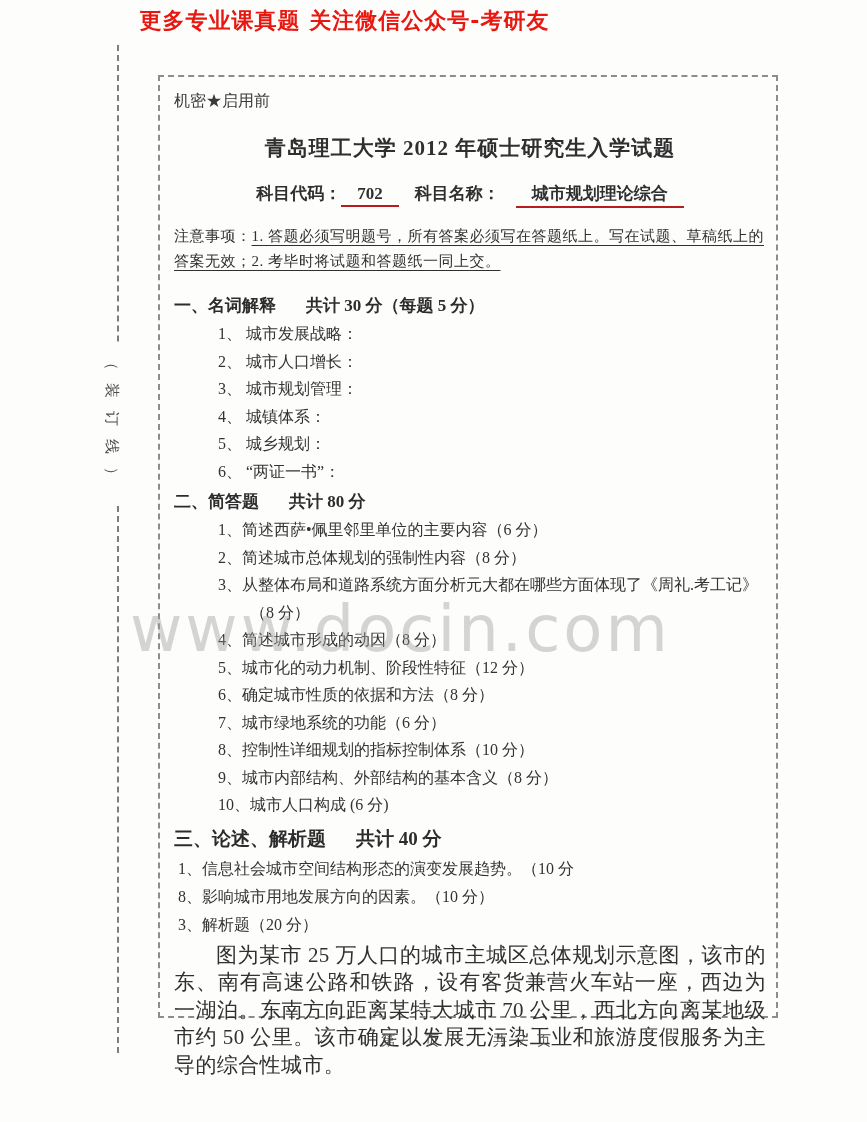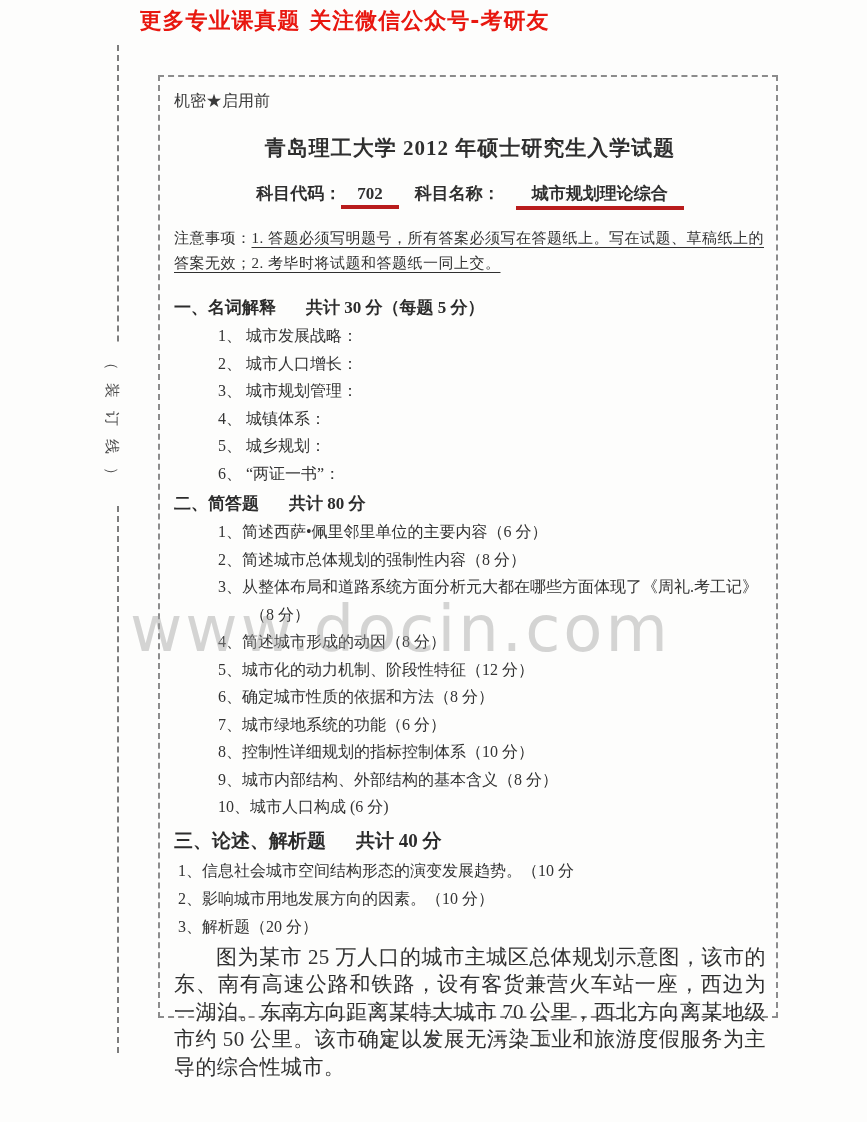--- a/index.html
+++ b/index.html
@@ -45,21 +45,21 @@
   .title {
     text-align:center; font-size:21px; font-weight:bold; color:#2f2f2f;
     margin-top:22px; letter-spacing:1px;
   }
   .subject-line {
     text-align:center; font-size:17px; font-weight:bold; margin-top:20px;
     color:#2f2f2f;
   }
   .subject-line .uval {
     display:inline-block; padding:0 16px 1px 16px;
-    border-bottom:4px solid #b91c1c;
+    border-bottom:2px solid #b91c1c;
   }
   .subject-line .gap { display:inline-block; width:16px; }
   .notice {
     margin-top:16px; font-size:15px; line-height:25px; color:#303030;
     letter-spacing:0.5px;
   }
   .notice .u { text-decoration:underline; text-underline-offset:4px; }
   .sec-head {
     font-weight:bold; font-size:17px; color:#2c2c2c; line-height:28px;
   }
@@ -149,21 +149,21 @@
       <div class="item">10、城市人口构成 (6 分)</div>
     </div>
   </div>
 
   <div class="sec sec3">
     <div class="sec-head">
       <span>三、论述、解析题</span><span class="pts">共计 40 分</span>
     </div>
     <div class="items-l3">
       <div class="item">1、信息社会城市空间结构形态的演变发展趋势。（10 分</div>
-      <div class="item">2、影响城市用地发展方向的因素。（10 分）</div>
+      <div class="item">8、影响城市用地发展方向的因素。（10 分）</div>
       <div class="item">3、解析题（20 分）</div>
     </div>
     <div class="para">图为某市 25 万人口的城市主城区总体规划示意图，该市的东、南有高速公路和铁路，设有客货兼营火车站一座，西边为一湖泊。东南方向距离某特大城市 70 公里，西北方向离某地级市约 50 公里。该市确定以发展无污染工业和旅游度假服务为主导的综合性城市。</div>
   </div>
 
 </div>
 
 <div class="footer">
   <span>第 1 页</span>
   <span>共 7 页</span>

